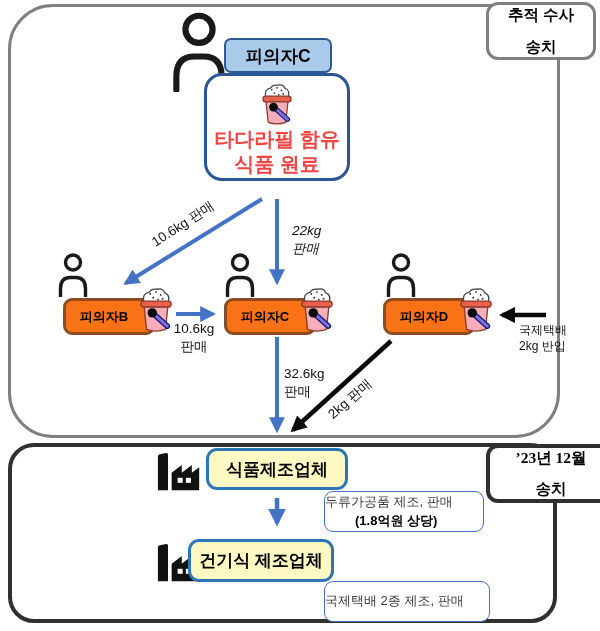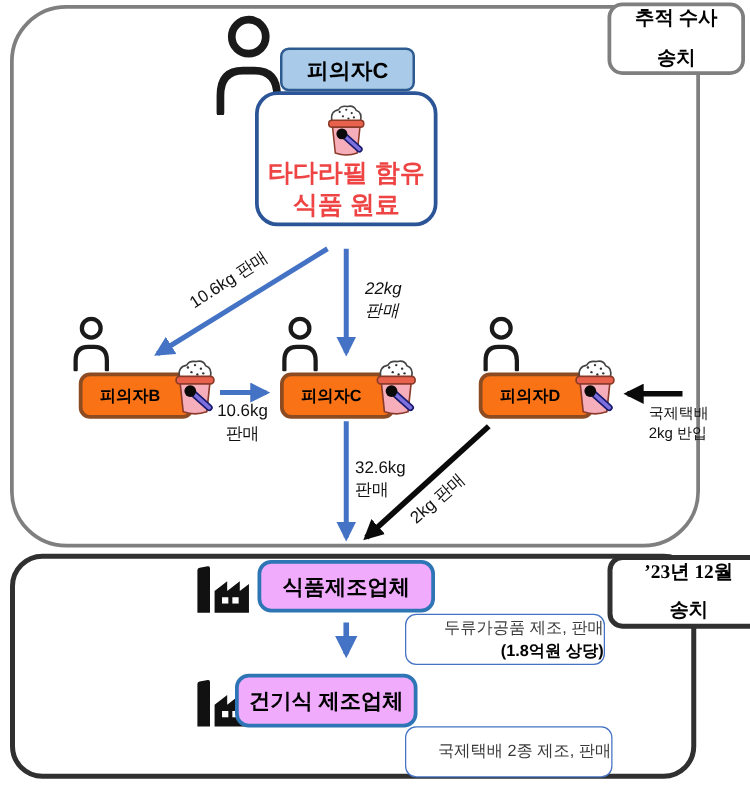--- a/index.html
+++ b/index.html
@@ -34,28 +34,28 @@
                  padding-right: 10px; font-weight: bold; font-size: 13px; color: #000; white-space: nowrap; }
   .bucket-s { position: absolute; z-index: 3; width: 34px; height: 49px; }
   .person-s { position: absolute; z-index: 2; width: 32px; height: 44px; }
 
   #arrow-layer { position: absolute; left: 0; top: 0; width: 600px; height: 631px; z-index: 1; pointer-events: none; }
 
   .flow-label { position: absolute; z-index: 2; font-size: 13.5px; font-weight: 500; color: #111;
                 line-height: 1.3; white-space: nowrap; }
   .flow-label.rot { transform-origin: center; }
 
-  .plant-box { position: absolute; z-index: 3; background: #f0abfc; border: 3.5px solid #2E75B6;
+  .plant-box { position: absolute; z-index: 3; background: #fef9c3; border: 3.5px solid #2E75B6;
                border-radius: 11px; display: flex; align-items: center; justify-content: center;
                font-weight: bold; font-size: 17px; color: #000; white-space: nowrap; }
   #plant-box-1 { left: 206px; top: 448px; width: 142px; height: 42px; }
   #plant-box-2 { left: 188px; top: 539px; width: 146px; height: 43px; }
 
   .note-box { position: absolute; z-index: 2; background: #fff; border: 1.5px solid #4472C4;
-              border-radius: 9px; display: flex; flex-direction: column; align-items: flex-end;
+              border-radius: 9px; display: flex; flex-direction: column; align-items: flex-start;
               justify-content: center; font-size: 13px; line-height: 1.42; white-space: nowrap; }
   .note-box .n1 { color: #3a3a3a; }
   .note-box .n2 { color: #000; font-weight: bold; padding-left: 30px; }
   #note-1 { left: 324px; top: 491px; width: 160px; height: 41px; }
   #note-2 { left: 324px; top: 581px; width: 166px; height: 41px; }
 </style>
 </head>
 <body>
 
 <svg width="0" height="0" style="position:absolute">

